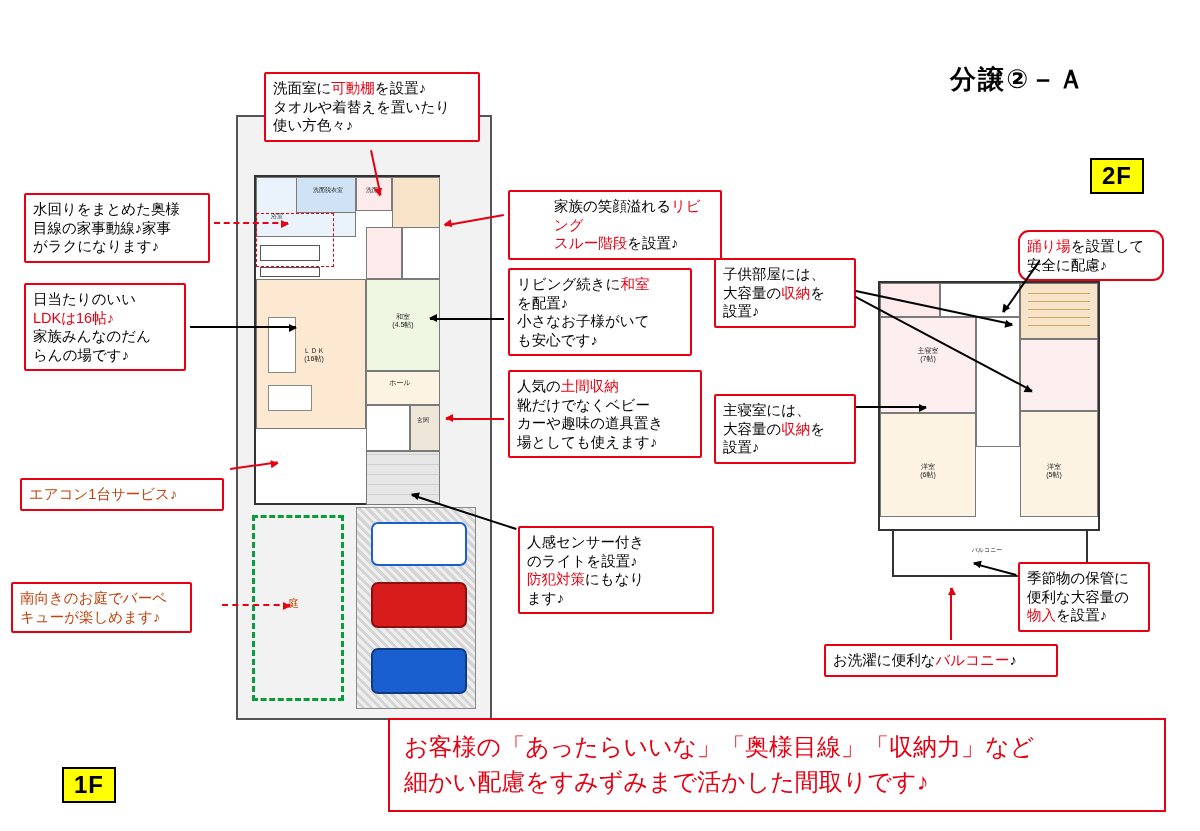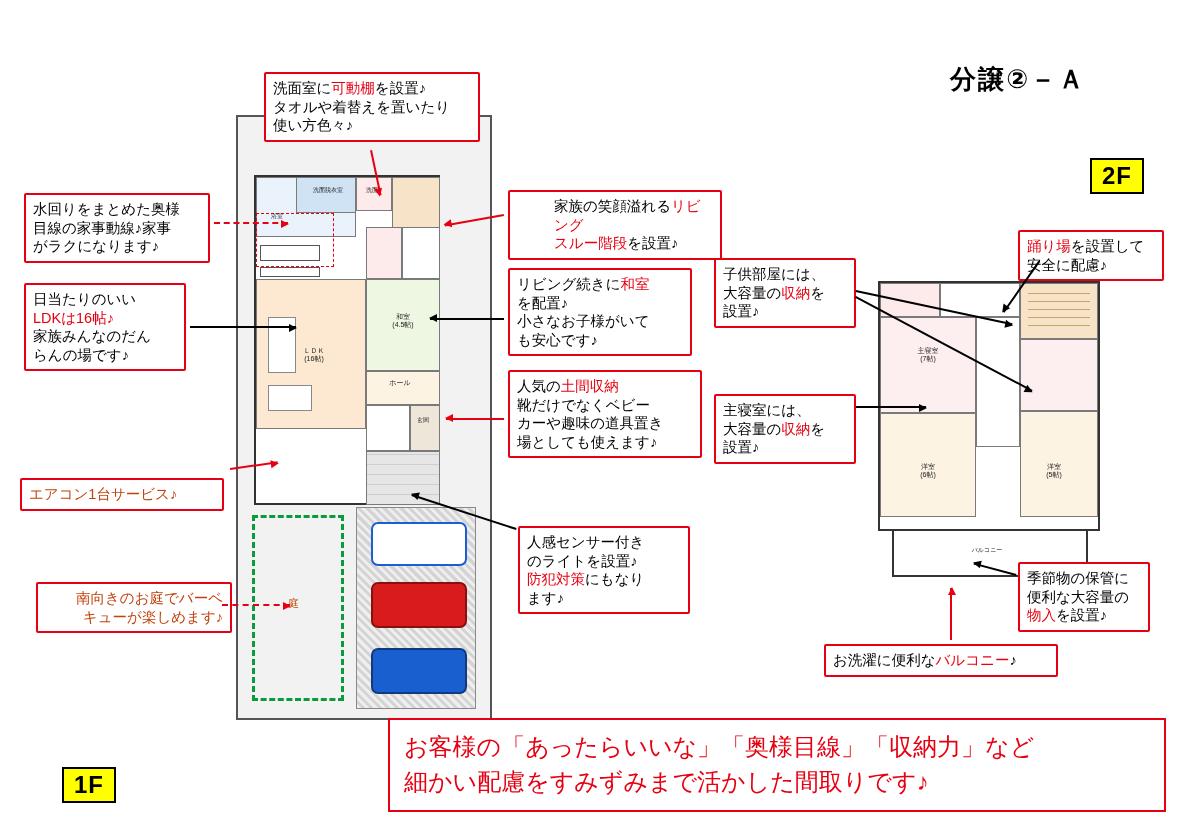--- a/index.html
+++ b/index.html
@@ -153,50 +153,50 @@
 目線の家事動線♪家事
 がラクになります♪</div>
 
 <div class="callout" style="left:24px;top:283px;width:162px;">日当たりのいい
 <span class="hl">LDKは16帖♪</span>
 家族みんなのだん
 らんの場です♪</div>
 
 <div class="callout red" style="left:20px;top:478px;width:204px;">エアコン1台サービス♪</div>
 
-<div class="callout red" style="left:36px;top:582px;width:196px;text-align:right;">南向きのお庭でバーベ
+<div class="callout red" style="left:11px;top:582px;width:181px;">南向きのお庭でバーベ
 キューが楽しめます♪</div>
 
 <div class="callout" style="left:508px;top:190px;width:214px;padding-left:44px;">家族の笑顔溢れる<span class="hl">リビング</span>
 <span class="hl">スルー階段</span>を設置♪</div>
 
 <div class="callout" style="left:508px;top:268px;width:184px;">リビング続きに<span class="hl">和室</span>
 を配置♪
 小さなお子様がいて
 も安心です♪</div>
 
 <div class="callout" style="left:508px;top:370px;width:194px;">人気の<span class="hl">土間収納</span>
 靴だけでなくベビー
 カーや趣味の道具置き
 場としても使えます♪</div>
 
-<div class="callout" style="left:518px;top:526px;width:172px;">人感センサー付き
+<div class="callout" style="left:518px;top:526px;width:196px;">人感センサー付き
 のライトを設置♪
 <span class="hl">防犯対策</span>にもなり
 ます♪</div>
 
 <div class="callout" style="left:714px;top:258px;width:142px;">子供部屋には、
 大容量の<span class="hl">収納</span>を
 設置♪</div>
 
 <div class="callout" style="left:714px;top:394px;width:142px;">主寝室には、
 大容量の<span class="hl">収納</span>を
 設置♪</div>
 
-<div class="callout" style="left:1018px;top:230px;width:146px;"><span class="hl">踊り場</span>を設置して
+<div class="callout" style="left:1018px;top:230px;width:146px;border-radius:11px;"><span class="hl">踊り場</span>を設置して
 安全に配慮♪</div>
 
 <div class="callout" style="left:1018px;top:562px;width:132px;">季節物の保管に
 便利な大容量の
 <span class="hl">物入</span>を設置♪</div>
 
 <div class="callout" style="left:824px;top:644px;width:234px;">お洗濯に便利な<span class="hl">バルコニー</span>♪</div>
 
 <div class="arw red dash" style="left:214px;top:222px;width:74px;"></div>
 <div class="arw" style="left:190px;top:326px;width:106px;"></div>

